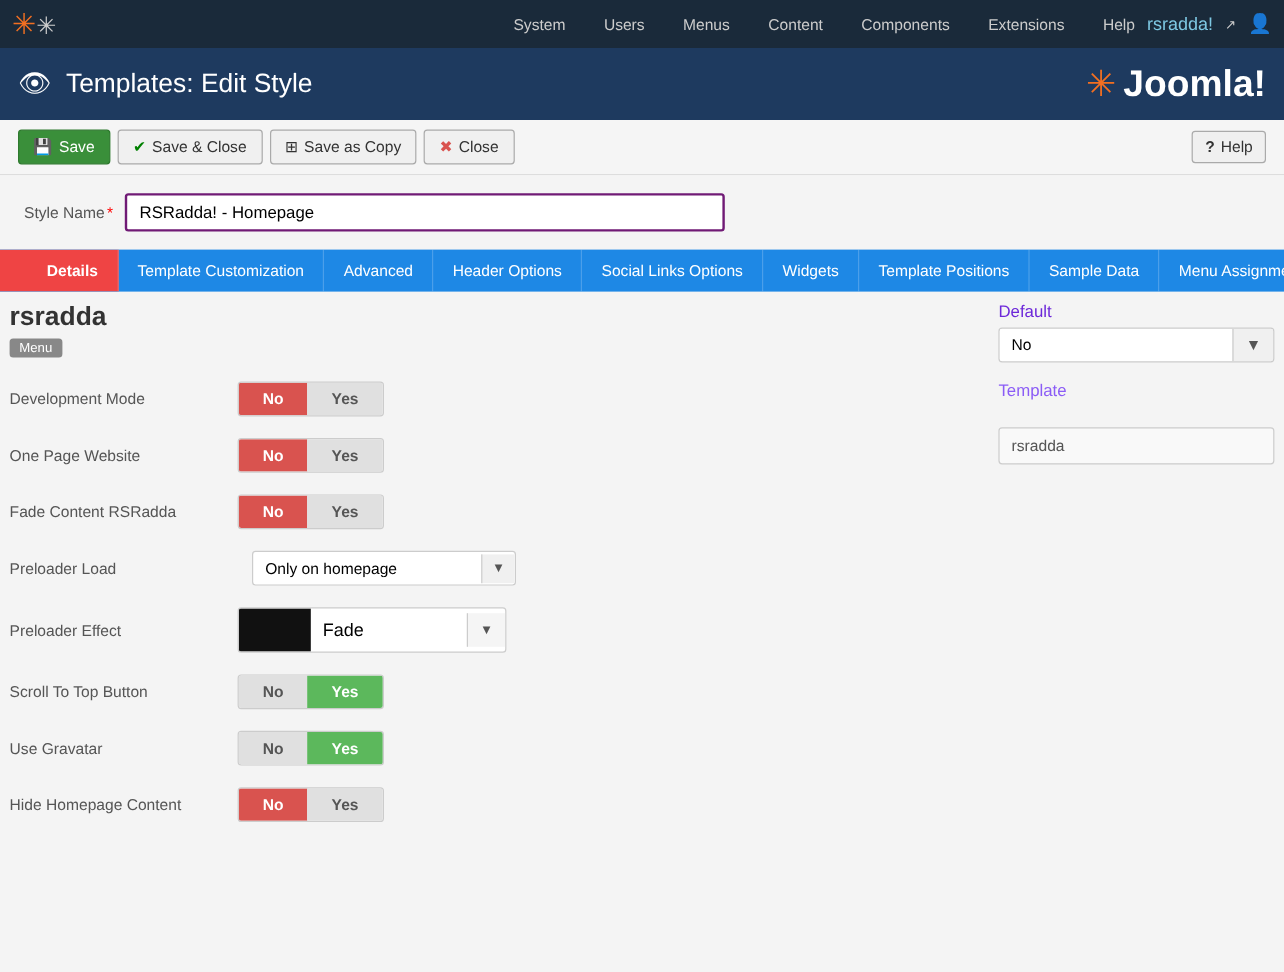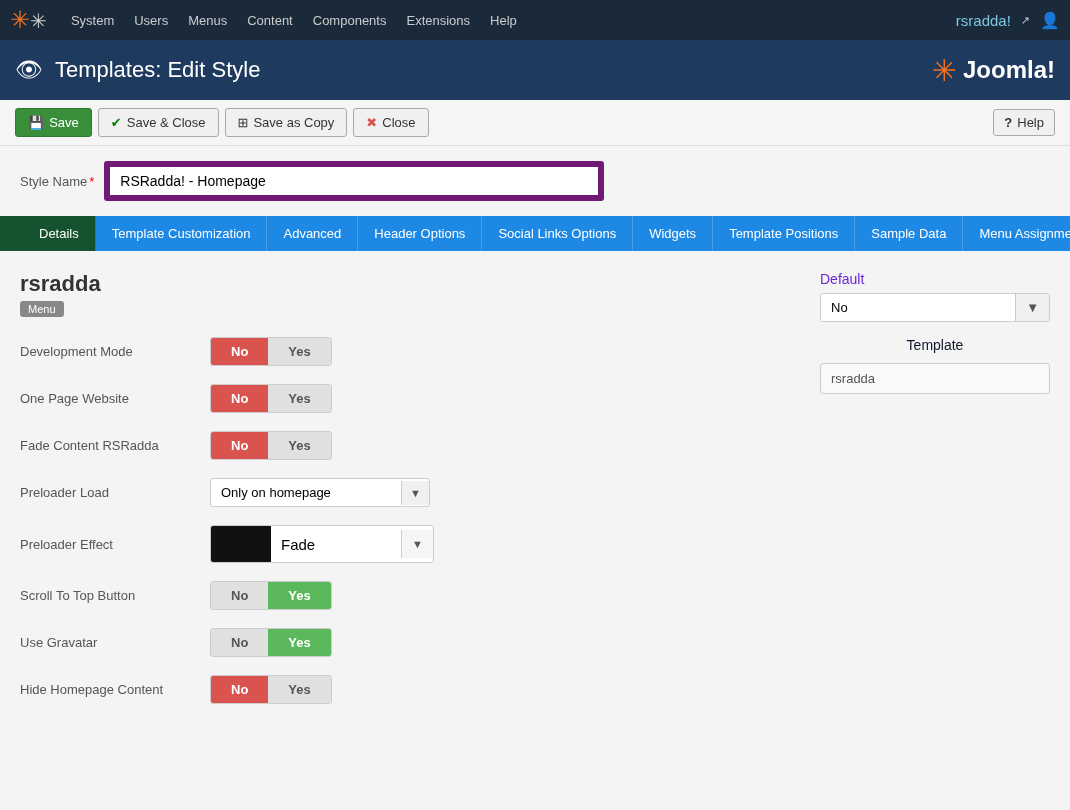--- a/index.html
+++ b/index.html
@@ -10,22 +10,23 @@
       background: #1a2a3a;
       color: #ccc;
       display: flex;
       align-items: center;
       padding: 0 10px;
       height: 40px;
       font-size: 13px;
     }
     .top-nav .nav-items {
       display: flex;
-      gap: 0;
+      gap: 12px;
       flex: 1;
+      justify-content: flex-end;
     }
     .top-nav .nav-item {
       padding: 6px 10px;
       cursor: pointer;
       color: #ccc;
       border-radius: 3px;
     }
     .top-nav .user-area {
       display: flex;
       align-items: center;
@@ -56,21 +57,21 @@
     .header-bar .joomla-logo {
       display: flex;
       align-items: center;
       gap: 6px;
     }
     .header-bar .joomla-logo .logo-icon {
       font-size: 32px;
       color: #e8583e;
     }
     .header-bar .joomla-logo .logo-text {
-      font-size: 24px;
+      font-size: 31px;
       font-weight: bold;
       color: white;
     }
 
     
     .toolbar {
       background: #f5f5f5;
       border-bottom: 1px solid #ddd;
       padding: 8px 15px;
       display: flex;
@@ -129,49 +130,49 @@
       background: #f4f4f4;
     }
     .style-name-row label {
       font-size: 13px;
       color: #555;
       white-space: nowrap;
     }
     .style-name-row input {
       flex: 0 0 500px;
       padding: 6px 10px;
-      border: 6px solid #701a75;
+      border: 2px solid #701a75;
       border-radius: 3px;
       font-size: 14px;
       background: white;
     }
 
     
     .tab-bar {
       display: flex;
       background: #1e88e5;
       overflow: hidden;
     }
     .tab {
       padding: 10px 16px;
       color: white;
       cursor: pointer;
       font-size: 13px;
       white-space: nowrap;
       border-right: 1px solid rgba(255,255,255,0.2);
     }
     .tab.active {
-      background: #14532d;
-      font-weight: normal;
+      background: #ef4444;
+      font-weight: bold;
       padding-left: 39px;
     }
 
     
     .main-content {
-      padding: 20px;
+      padding: 8px;
       display: flex;
       gap: 20px;
     }
     .left-panel { flex: 1; }
     .right-panel { flex: 0 0 230px; }
 
     .template-name {
       font-size: 22px;
       font-weight: bold;
       margin-bottom: 4px;
@@ -229,20 +230,21 @@
     }
 
     
     .dropdown-field {
       display: flex;
       align-items: center;
       border: 1px solid #ccc;
       border-radius: 3px;
       background: white;
       overflow: hidden;
+      margin-left: 12px;
     }
     .dropdown-field select {
       border: none;
       outline: none;
       padding: 6px 10px;
       font-size: 13px;
       background: transparent;
       cursor: pointer;
       appearance: none;
     }
@@ -317,23 +319,22 @@
       background: #f0f0f0;
       border-left: 1px solid #ccc;
       color: #555;
       cursor: pointer;
     }
     .template-field {
       margin-top: 5px;
     }
     .template-field-label {
       font-size: 14px;
-      color: #0f172a;
-      margin-bottom: 10px;
-      text-align: center;
+      color: #8b5cf6;
+      margin-bottom: 23px;
     }
     .template-field-value {
       border: 1px solid #ccc;
       border-radius: 3px;
       padding: 7px 10px;
       background: #f9f9f9;
       font-size: 13px;
       color: #555;
     }
 

